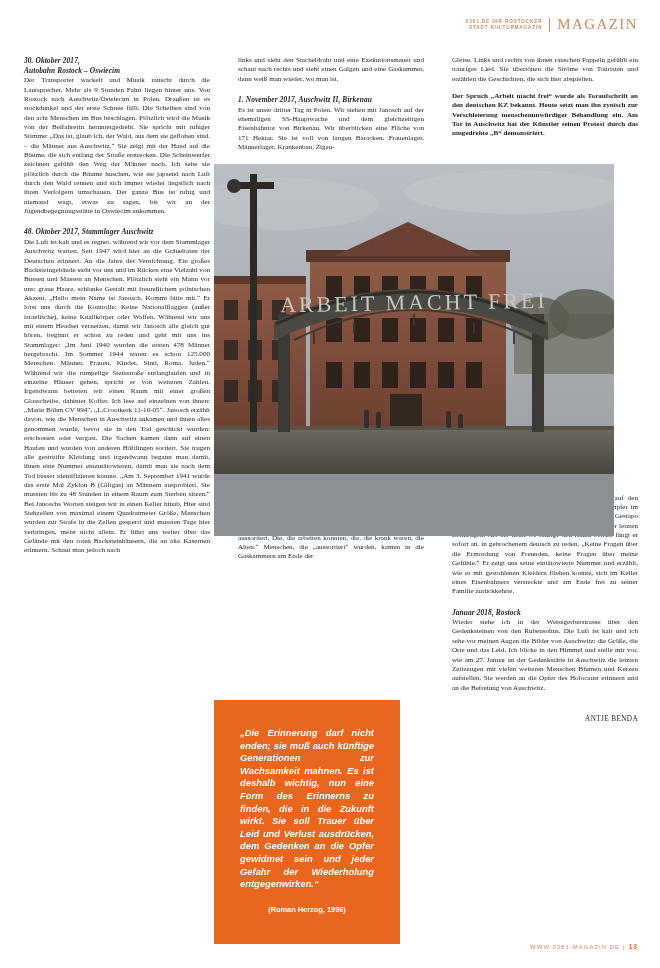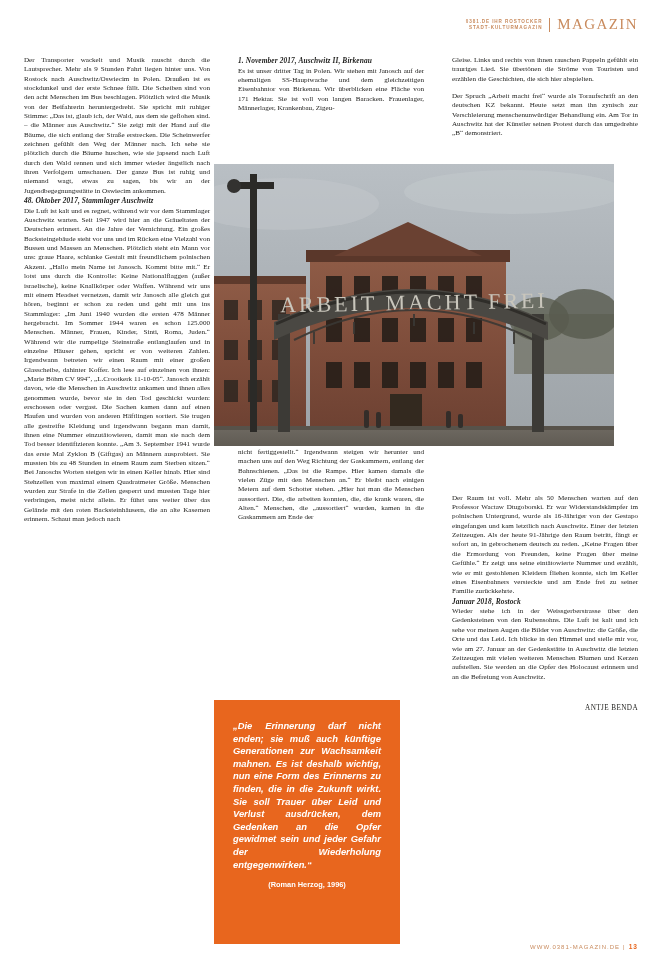--- a/index.html
+++ b/index.html
@@ -40,51 +40,51 @@
   .col {
     position:absolute; top:0; width:186px;
     font-size:7.1px; line-height:9.35px;
     text-align:justify; hyphens:auto;
   }
   .col-1 { left:0; }
   .col-2 { left:214px; }
   .col-3 { left:428px; }
 
   .col p { margin:0 0 0 0; text-indent:0; }
-  .col p.gap { margin-top:8px; }
+  .col p.gap { margin-top:8px;font-weight:bold; }
 
   h3.sec {
     font-family:"Liberation Serif", serif;
     font-style:italic; font-weight:700;
     font-size:7.4px; line-height:9.6px;
     margin:0 0 1px 0; letter-spacing:0.1px;
   }
-  h3.sec.spaced { }
+  h3.sec.spaced { margin-top:11px; }
 
   
   .photo {
     position:absolute; left:214px; top:164px;
-    width:400px; height:282px;
+    width:400px; height:372px;
     overflow:hidden; background:#8c8f93;
   }
   .photo svg { display:block; width:400px; height:310px; }
 
   
   .quotebox {
     position:absolute; left:214px; top:700px;
     width:186px; height:244px;
     background:#e8661e; color:#ffffff;
     padding:13px 12px 10px 12px;
   }
   .quote-text {
     font-family:"Liberation Sans", sans-serif;
     font-style:italic; font-weight:700;
     font-size:9.4px; line-height:12.6px;
     text-align:justify;
-    margin:7px;
+    margin:14px;
   }
   .quote-src {
     font-family:"Liberation Sans", sans-serif;
     font-weight:700;
     font-size:7.4px; line-height:10px;
     text-align:center; margin-top:9px;
   }
 
   .author {
     font-family:"Liberation Serif", serif;
@@ -112,26 +112,31 @@
       <div>0381.DE IHR ROSTOCKER</div>
       <div>STADT-KULTURMAGAZIN</div>
     </div>
     <span class="mast-bar"></span>
     <div class="mast-big">MAGAZIN</div>
   </div>
 
   <div class="cols">
 
     <div class="col col-1">
+      <h3 class="sec">
+        <span>30. Oktober 2017,</span><br>
+        <span>Autobahn Rostock – Oswiecim</span>
+      </h3>
       <p>Der Transporter wackelt und Musik rauscht durch die Lautsprecher. Mehr als 9 Stunden Fahrt liegen hinter uns. Von Rostock nach Auschwitz/Oswiecim in Polen. Draußen ist es stockdunkel und der erste Schnee fällt. Die Scheiben sind von den acht Menschen im Bus beschlagen. Plötzlich wird die Musik von der Beifahrerin heruntergedreht. Sie spricht mit ruhiger Stimme: „Das ist, glaub ich, der Wald, aus dem sie geflohen sind. – die Männer aus Auschwitz.“ Sie zeigt mit der Hand auf die Bäume, die sich entlang der Straße erstrecken. Die Scheinwerfer zeichnen gefühlt den Weg der Männer nach. Ich sehe sie plötzlich durch die Bäume huschen, wie sie japsend nach Luft durch den Wald rennen und sich immer wieder ängstlich nach ihren Verfolgern umschauen. Der ganze Bus ist ruhig und niemand wagt, etwas zu sagen, bis wir an der Jugendbegegnungsstätte in Oswiecim ankommen.</p>
       <h3 class="sec spaced">48. Oktober 2017, Stammlager Auschwitz</h3>
       <p>Die Luft ist kalt und es regnet, während wir vor dem Stammlager Auschwitz warten. Seit 1947 wird hier an die Gräueltaten der Deutschen erinnert. An die Jahre der Vernichtung. Ein großes Backsteingebäude steht vor uns und im Rücken eine Vielzahl von Bussen und Massen an Menschen. Plötzlich steht ein Mann vor uns: graue Haare, schlanke Gestalt mit freundlichem polnischen Akzent. „Hallo mein Name ist Janosch. Kommt bitte mit.“ Er lotst uns durch die Kontrolle: Keine Nationalflaggen (außer israelische), keine Knallkörper oder Waffen. Während wir uns mit einem Headset vernetzen, damit wir Janosch alle gleich gut hören, beginnt er schon zu reden und geht mit uns ins Stammlager: „Im Juni 1940 wurden die ersten 478 Männer hergebracht. Im Sommer 1944 waren es schon 125.000 Menschen. Männer, Frauen, Kinder, Sinti, Roma, Juden.“ Während wir die rumpelige Steinstraße entlanglaufen und in einzelne Häuser gehen, spricht er von weiteren Zahlen. Irgendwann betreten wir einen Raum mit einer großen Glasscheibe, dahinter Koffer. Ich lese auf einzelnen von ihnen: „Marie Böhm CV 994“, „L.Crootkerk 11-10-05“. Janosch erzählt davon, wie die Menschen in Auschwitz ankamen und ihnen alles genommen wurde, bevor sie in den Tod geschickt wurden: erschossen oder vergast. Die Sachen kamen dann auf einen Haufen und wurden von anderen Häftlingen sortiert. Sie trugen alle gestreifte Kleidung und irgendwann begann man damit, ihnen eine Nummer einzutätowieren, damit man sie nach dem Tod besser identifizieren konnte. „Am 3. September 1941 wurde das erste Mal Zyklon B (Giftgas) an Männern ausprobiert. Sie mussten bis zu 48 Stunden in einem Raum zum Sterben sitzen.“ Bei Janoschs Worten steigen wir in einen Keller hinab. Hier sind Stehzellen von maximal einem Quadratmeter Größe. Menschen wurden zur Strafe in die Zellen gesperrt und mussten Tage hier verbringen, meist nicht allein. Er führt uns weiter über das Gelände mit den roten Backsteinhäusern, die an alte Kasernen erinnern. Schaut man jedoch nach</p>
     </div>
 
     <div class="col col-2">
+      <p>links und sieht den Stacheldraht und eine Exekutionsmauer und schaut nach rechts und sieht einen Galgen und eine Gaskammer, dann weiß man wieder, wo man ist.</p>
       <h3 class="sec spaced">1. November 2017, Auschwitz II, Birkenau</h3>
       <p>Es ist unser dritter Tag in Polen. Wir stehen mit Janosch auf der ehemaligen SS-Hauptwache und dem gleichzeitigen Eisenbahntor von Birkenau. Wir überblicken eine Fläche von 171 Hektar. Sie ist voll von langen Baracken. Frauenlager, Männerlager, Krankenbau, Zigeu-</p>
 
       <div style="height:316px"></div>
       <p>nerlager. Janosch zeigt nach rechts und sagt: „Hinter dem Wald sollte es mit Bauabschnitt drei weiter gehen, der wurde aber nicht fertiggestellt.“ Irgendwann steigen wir herunter und machen uns auf den Weg Richtung der Gaskammern, entlang der Bahnschienen. „Das ist die Rampe. Hier kamen damals die vielen Züge mit den Menschen an.“ Er bleibt nach einigen Metern auf dem Schotter stehen. „Hier hat man die Menschen aussortiert. Die, die arbeiten konnten, die, die krank waren, die Alten.“ Menschen, die „aussortiert“ wurden, kamen in die Gaskammern am Ende der</p>
     </div>
 
     <div class="col col-3">
       <p>Gleise. Links und rechts von ihnen rauschen Pappeln gefühlt ein trauriges Lied. Sie übertönen die Ströme von Touristen und erzählen die Geschichten, die sich hier abspielten.</p>
       <p class="gap">Der Spruch „Arbeit macht frei“ wurde als Toraufschrift an den deutschen KZ bekannt. Heute setzt man ihn zynisch zur Verschleierung menschenunwürdiger Behandlung ein. Am  Tor in Auschwitz hat der Künstler seinen Protest durch das umgedrehte „B“ demonstriert.</p>

